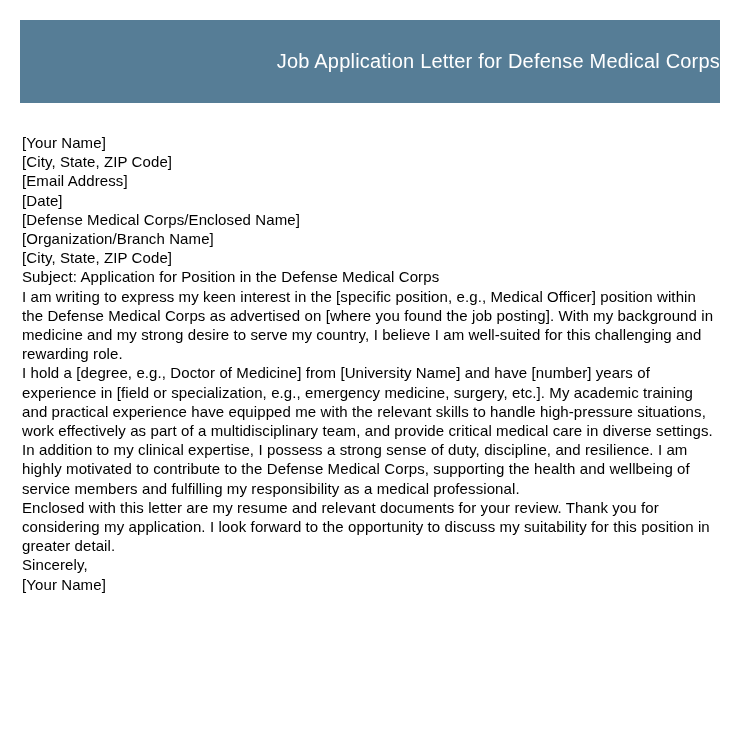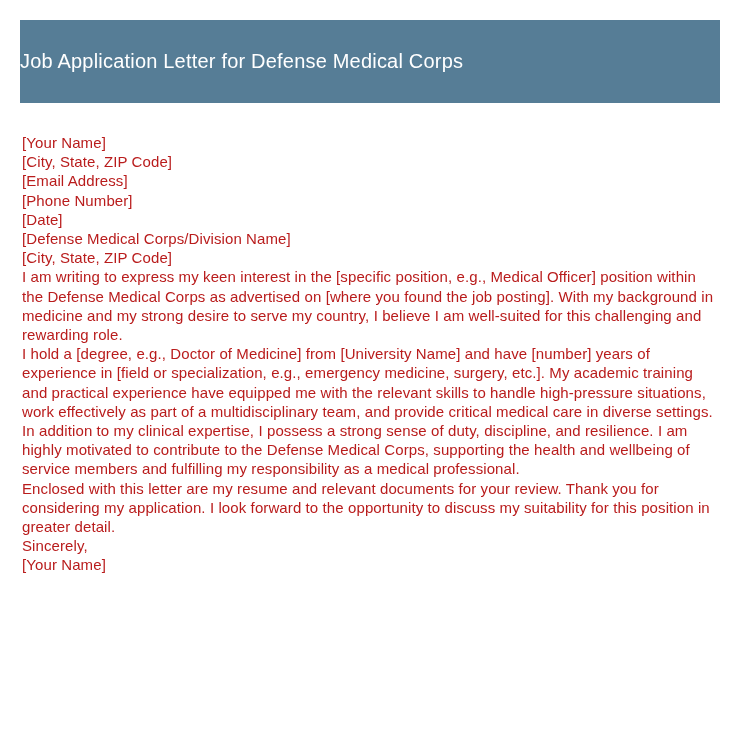--- a/index.html
+++ b/index.html
@@ -9,21 +9,21 @@
     height: 743px;
     background: #ffffff;
     font-family: "Liberation Sans", "DejaVu Sans", sans-serif;
     overflow: hidden;
   }
   .banner {
     margin: 20px 20px 0 20px;
     height: 83px;
     display: flex;
     align-items: center;
-    justify-content: flex-start;
+    justify-content: flex-end;
   }
   .banner h1 {
     margin: 0;
     font-size: 20px;
     font-weight: 500;
     letter-spacing: 0.2px;
     text-align: center;
   }
   .letter {
     padding: 30px 22px 0 22px;
@@ -35,31 +35,32 @@
 </style>
 </head>
 <body>
 
 <div class="page">
 
   <header class="banner" style="background-color: rgb(86, 125, 150);">
     <h1 style="color: rgb(255, 255, 255);">Job Application Letter for Defense Medical Corps</h1>
   </header>
 
-  <main class="letter" style="color: #b91c1c;">
+  <main class="letter" style="color: #000000;">
 
     <p>[Your Name]</p>
     <p>[City, State, ZIP Code]</p>
     <p>[Email Address]</p>
-    <p>[Phone Number]</p>
     <p>[Date]</p>
 
-    <p>[Defense Medical Corps/Division Name]</p>
+    <p>[Defense Medical Corps/Enclosed Name]</p>
+    <p>[Organization/Branch Name]</p>
     <p>[City, State, ZIP Code]</p>
 
+    <p>Subject: Application for Position in the Defense Medical Corps</p>
 
     <p>I am writing to express my keen interest in the [specific position, e.g., Medical Officer] position within the Defense Medical Corps as advertised on [where you found the job posting]. With my background in medicine and my strong desire to serve my country, I believe I am well-suited for this challenging and rewarding role.</p>
     <p>I hold a [degree, e.g., Doctor of Medicine] from [University Name] and have [number] years of experience in [field or specialization, e.g., emergency medicine, surgery, etc.]. My academic training and practical experience have equipped me with the relevant skills to handle high-pressure situations, work effectively as part of a multidisciplinary team, and provide critical medical care in diverse settings.</p>
     <p>In addition to my clinical expertise, I possess a strong sense of duty, discipline, and resilience. I am highly motivated to contribute to the Defense Medical Corps, supporting the health and wellbeing of service members and fulfilling my responsibility as a medical professional.</p>
     <p>Enclosed with this letter are my resume and relevant documents for your review. Thank you for considering my application. I look forward to the opportunity to discuss my suitability for this position in greater detail.</p>
 
     <p>Sincerely,</p>
     <p>[Your Name]</p>
 
   </main>

